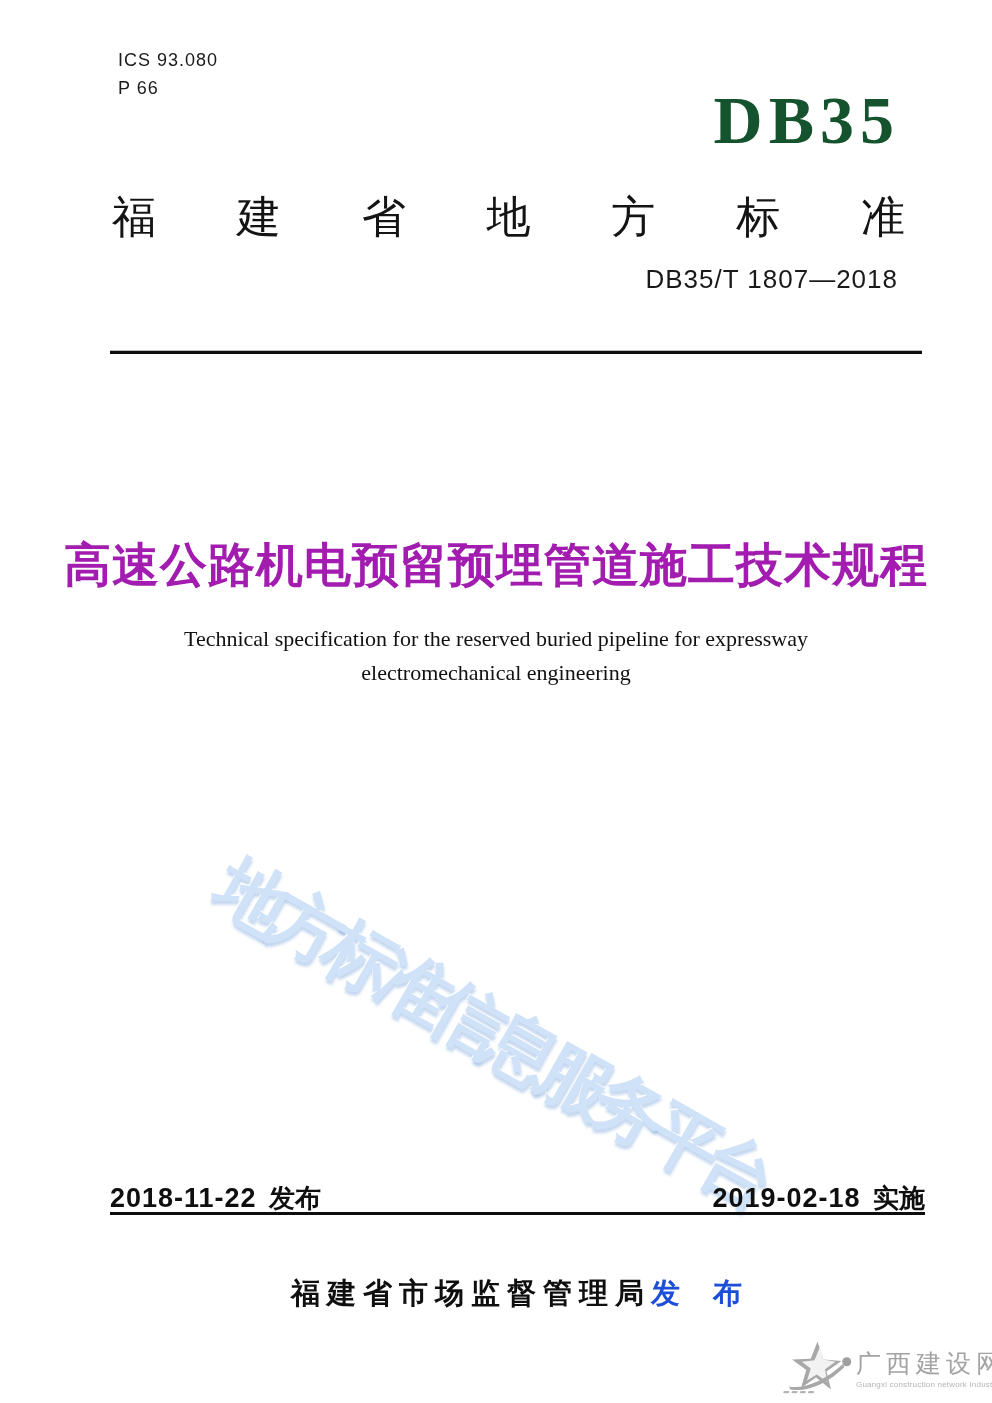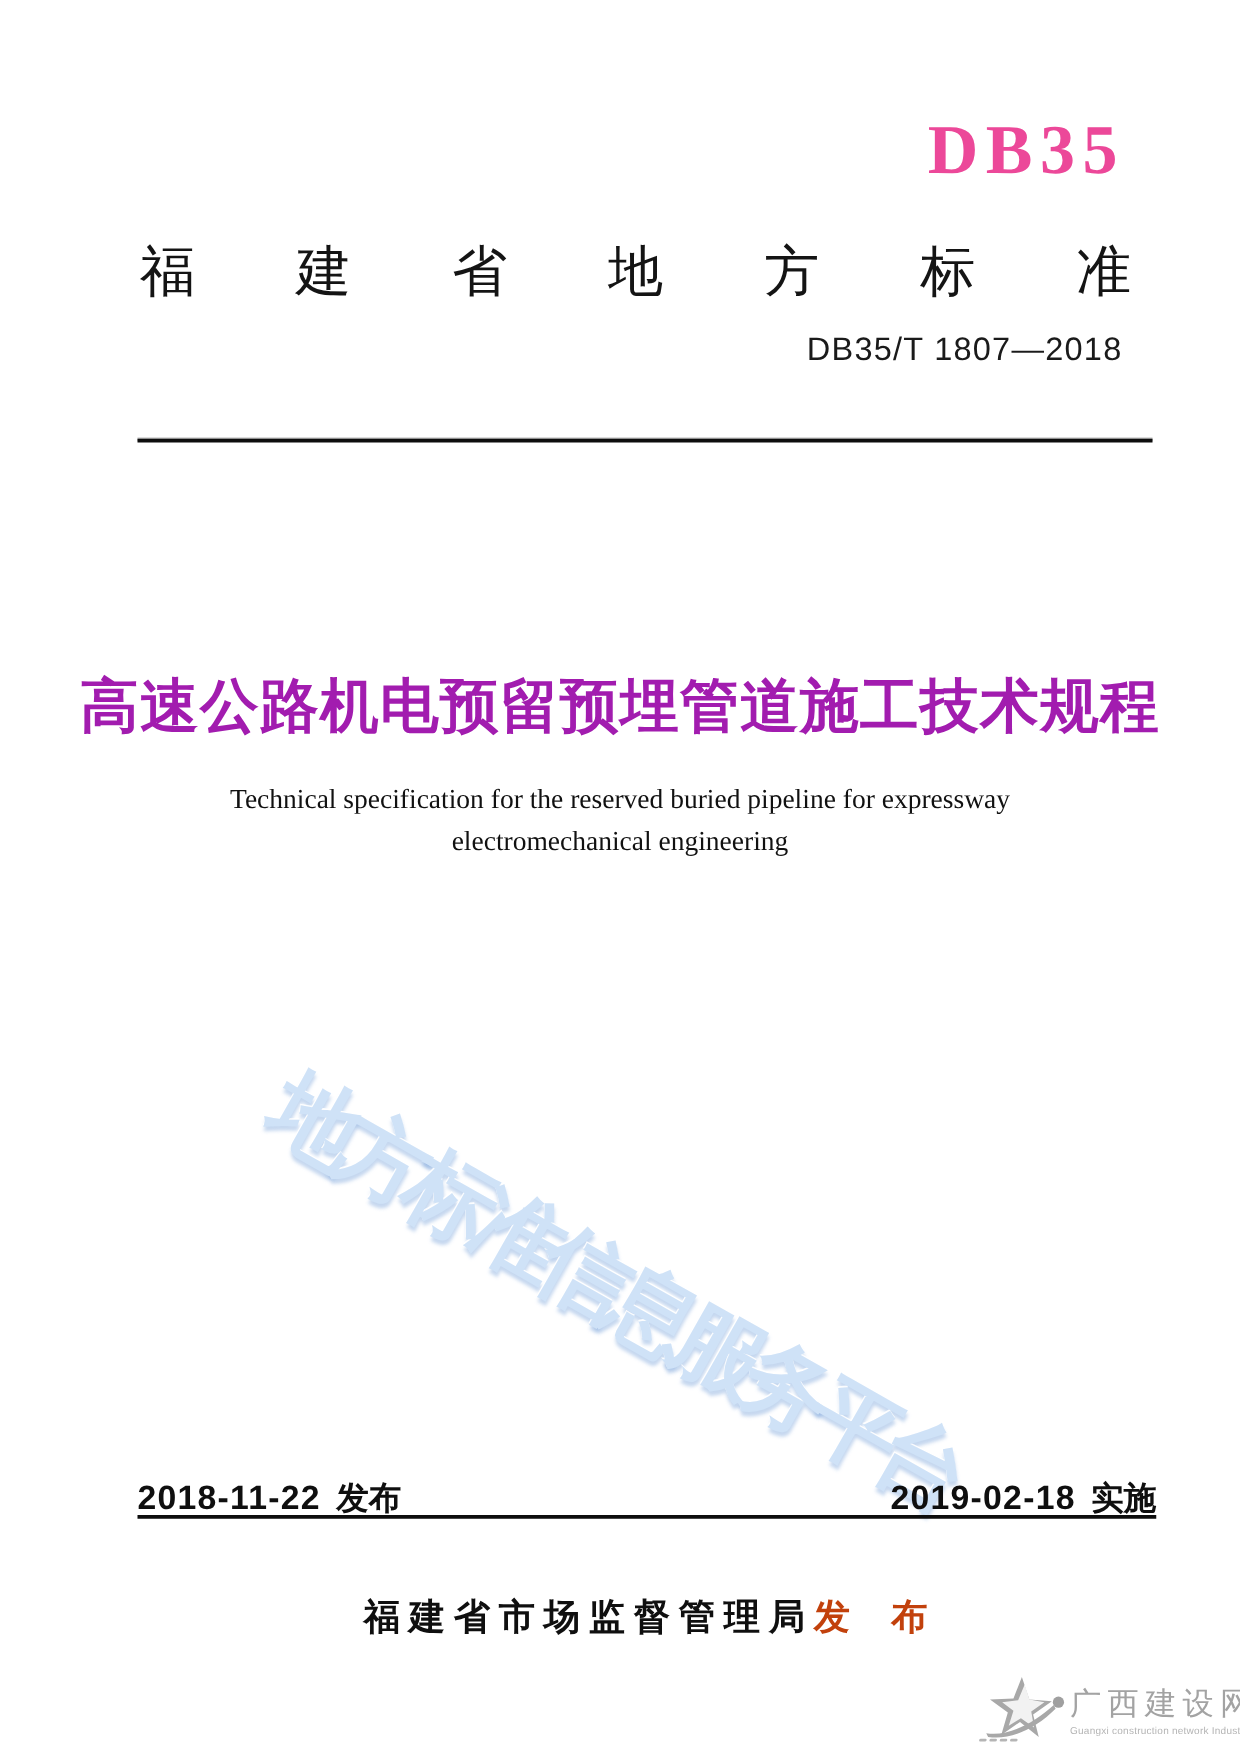--- a/index.html
+++ b/index.html
@@ -28,24 +28,24 @@
     color: #1a1a1a;
   }
 
   
   .db-mark {
     position: absolute;
     right: 92px;
     top: 78px;
     font-family: "Liberation Serif", serif;
     font-weight: bold;
-    font-size: 56px;
+    font-size: 68px;
     line-height: 84px;
     letter-spacing: 6px;
-    color: #ec4899;
+    color: #14532d;
   }
 
   
   .standard-name {
     position: absolute;
     left: 112px;
     top: 188px;
     width: 793px;
     display: flex;
     justify-content: space-between;
@@ -165,21 +165,21 @@
   .publisher-name {
     font-size: 29px;
     font-weight: bold;
     letter-spacing: 7px;
     color: #0f0f0f;
   }
   .publish-action {
     font-size: 29px;
     font-weight: bold;
     letter-spacing: 2px;
-    color: #c2410c;
+    color: #1d4ed8;
   }
 
   
   .site-logo {
     position: absolute;
     left: 778px;
     top: 1337px;
     width: 212px;
     height: 62px;
     display: flex;
@@ -208,20 +208,24 @@
     letter-spacing: 0.2px;
     color: #b4b4b4;
     white-space: nowrap;
   }
 </style>
 </head>
 <body>
 
 <div class="page">
 
+  <div class="ics-block">
+    <div>ICS 93.080</div>
+    <div>P 66</div>
+  </div>
 
   <div class="db-mark">DB35</div>
 
   <div class="standard-name">
     <span>福</span>
     <span>建</span>
     <span>省</span>
     <span>地</span>
     <span>方</span>
     <span>标</span>

